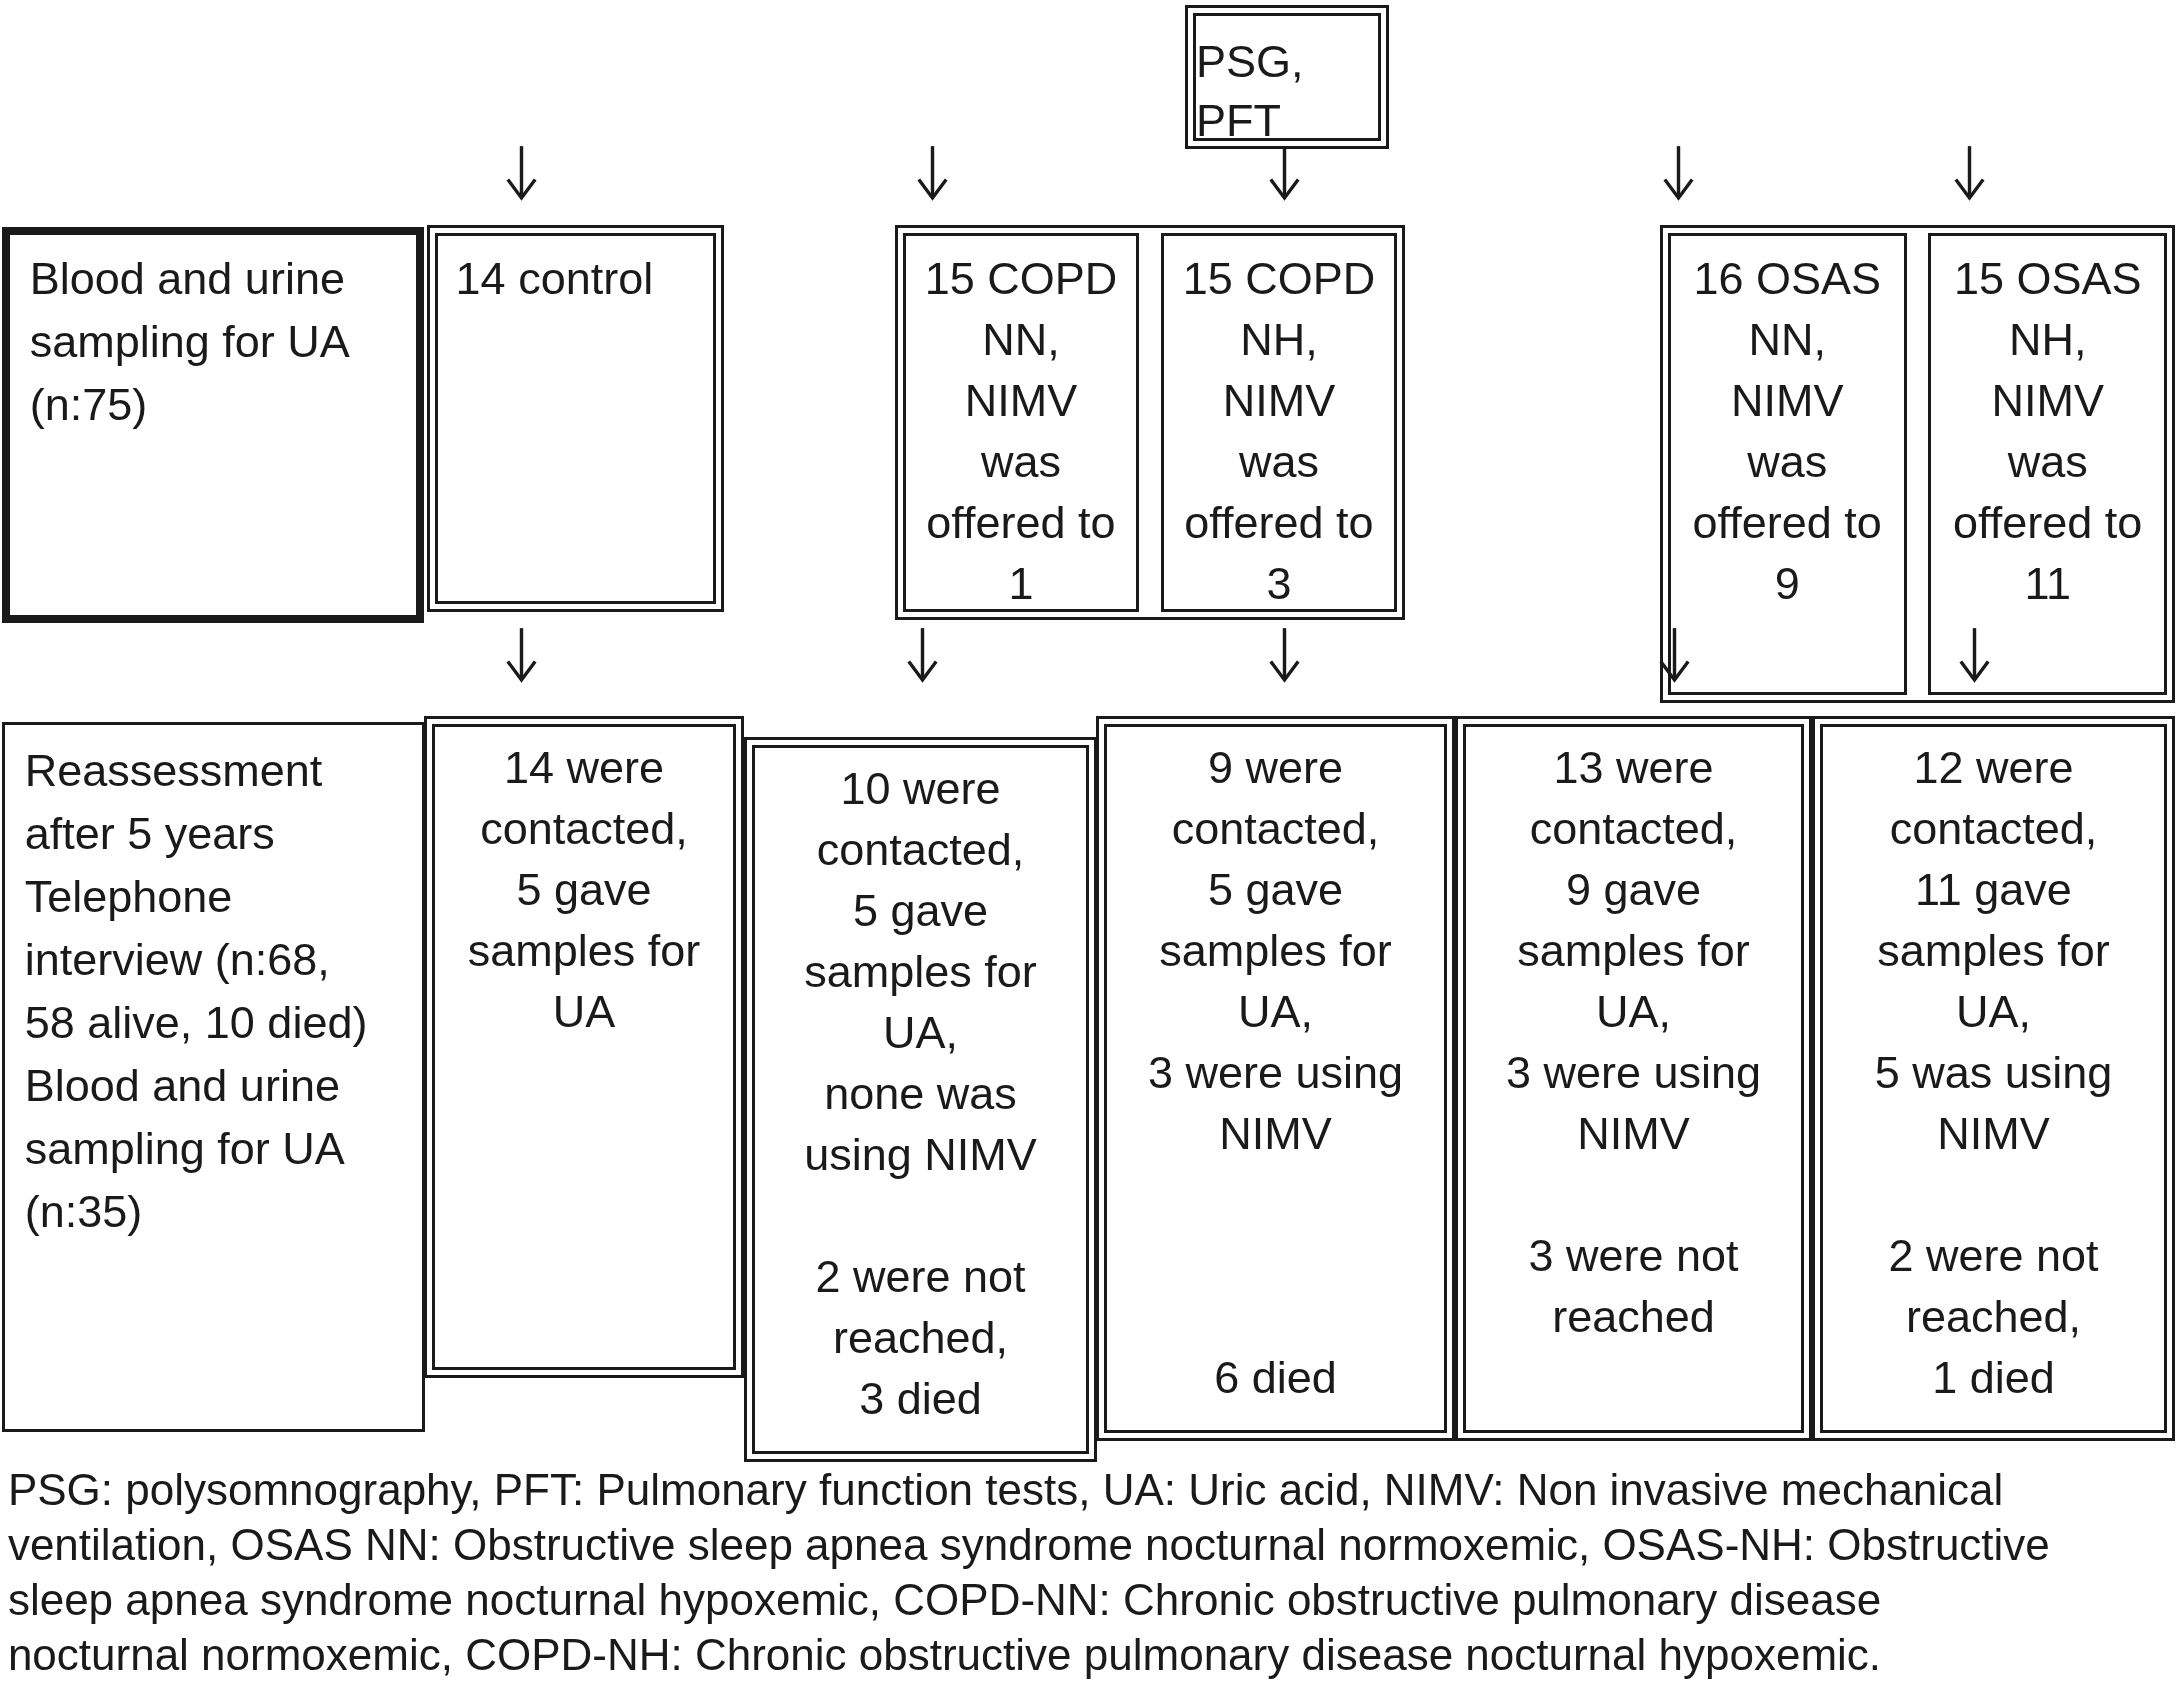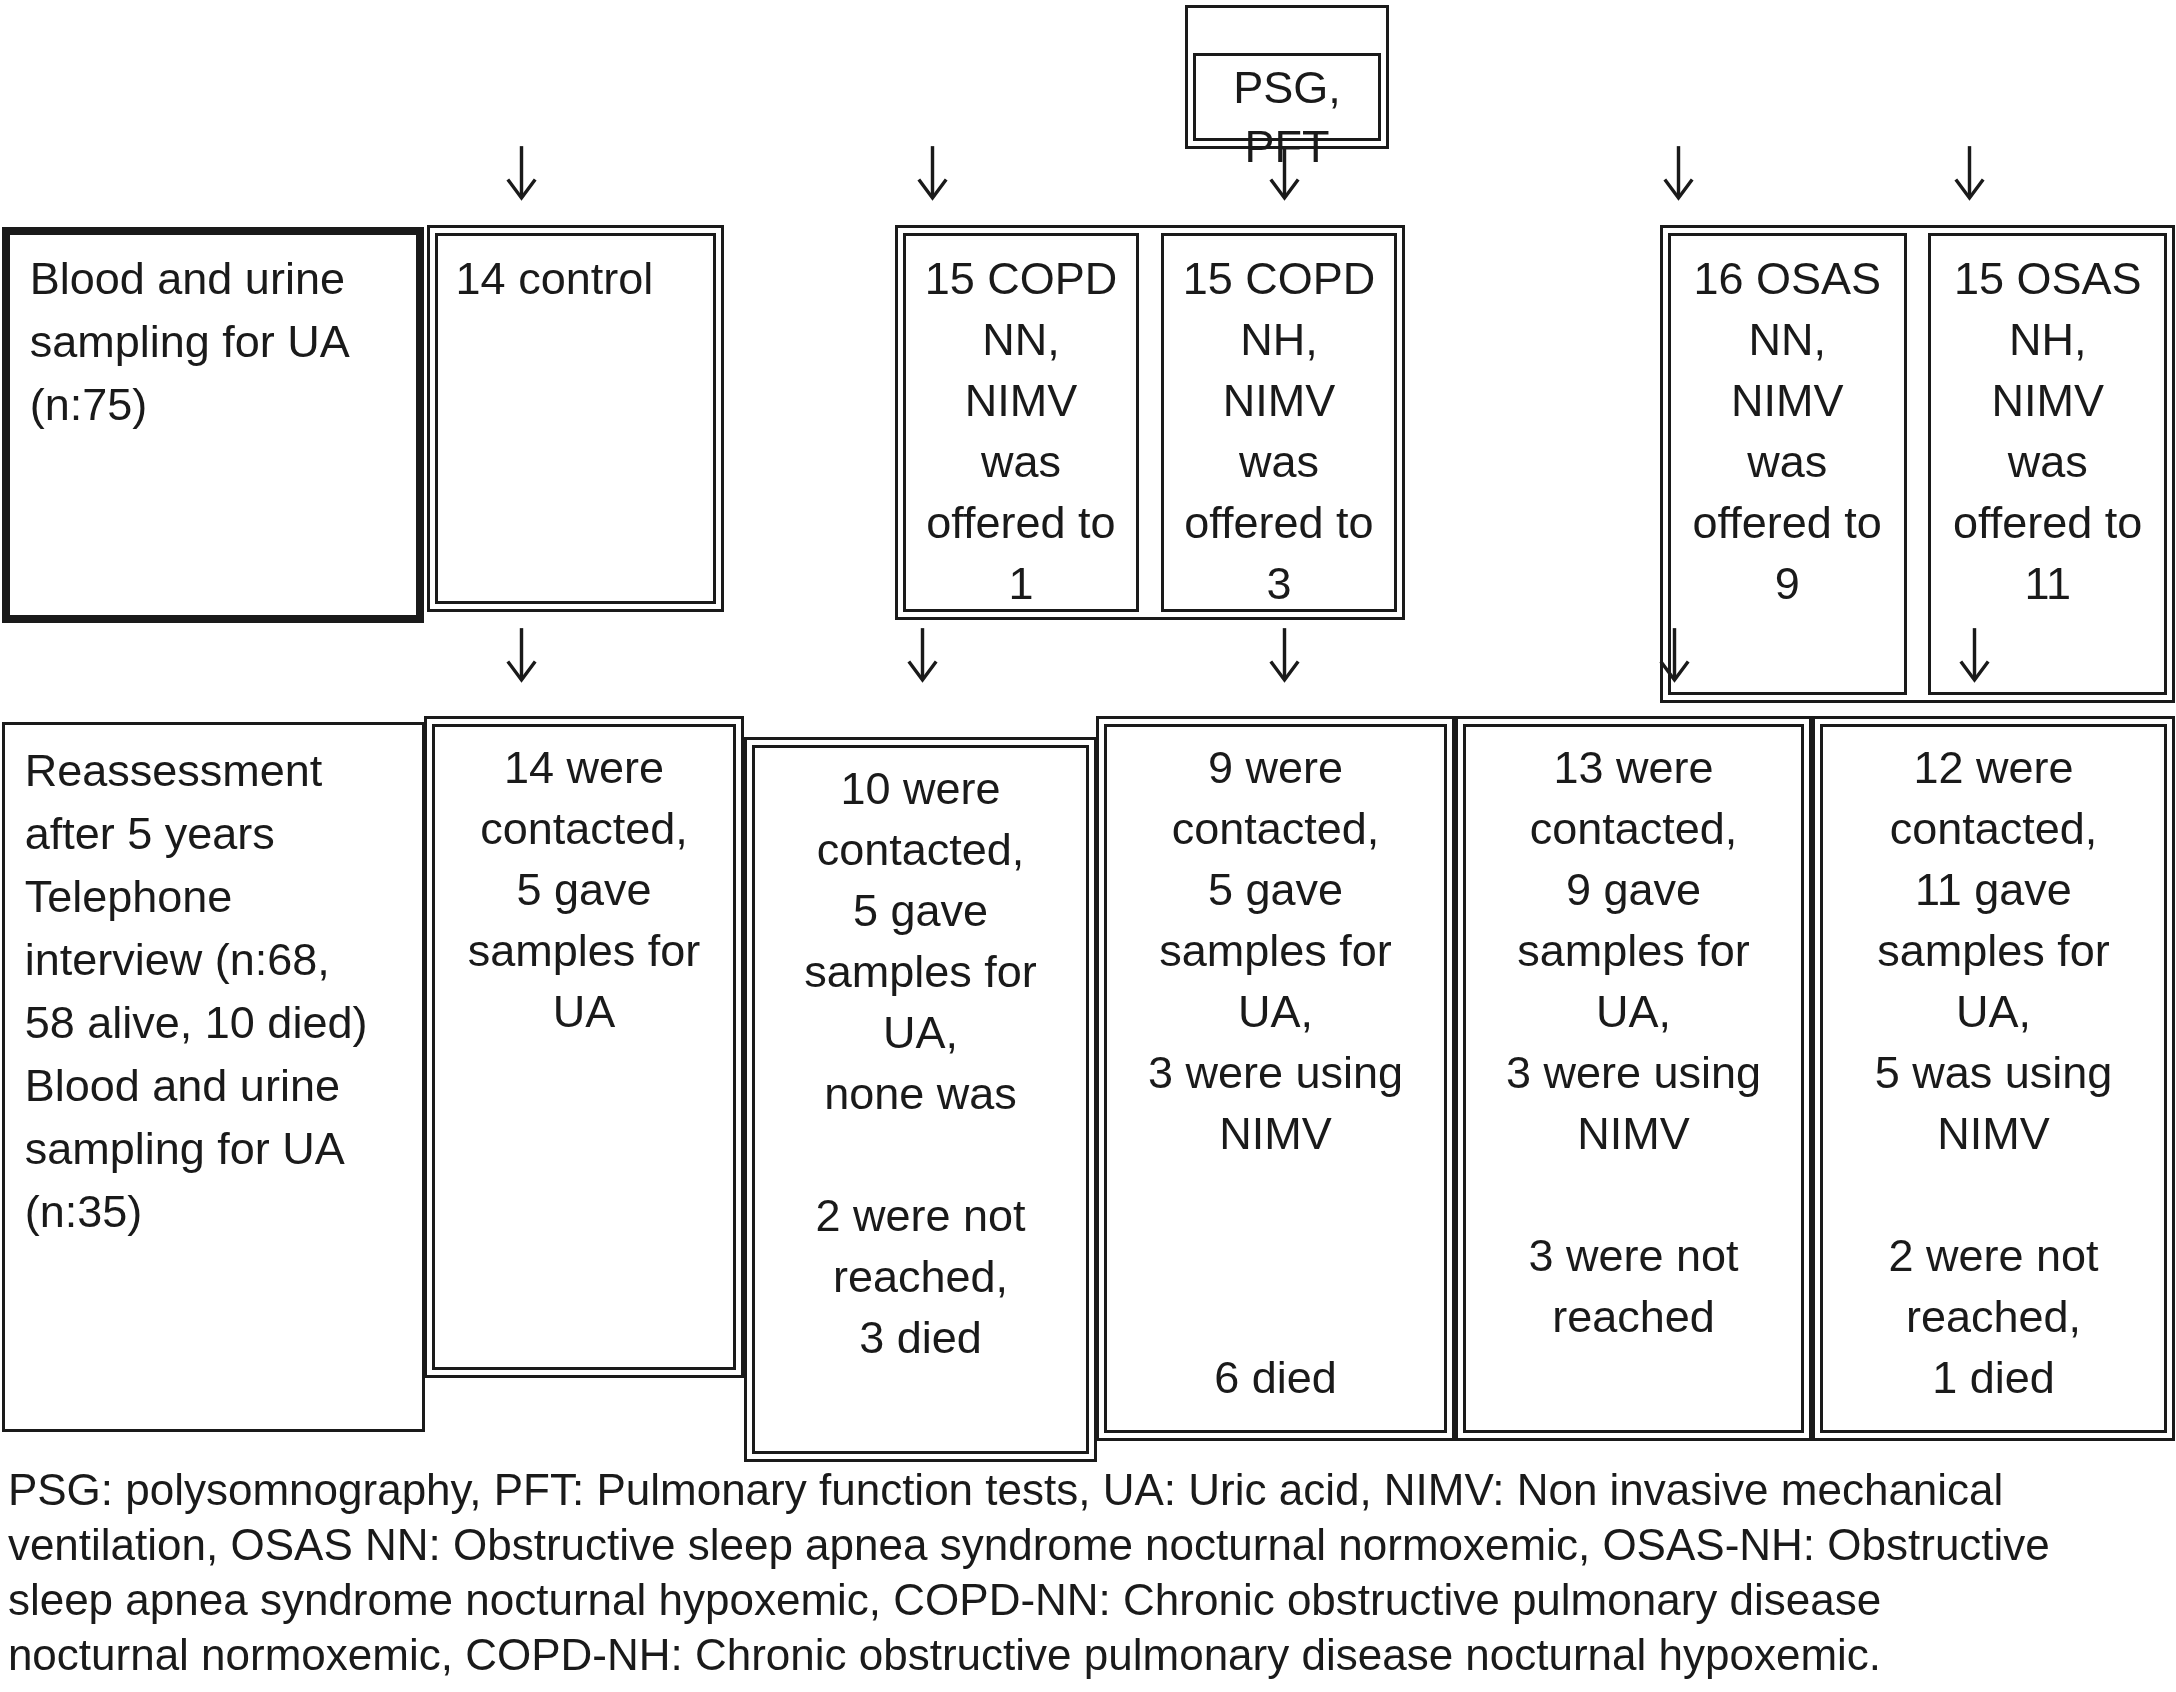--- a/index.html
+++ b/index.html
@@ -28,21 +28,21 @@
   .grp .cell {
     flex:1 1 0; margin:4.9px; border:3px solid #1a1a1a;
     box-sizing:border-box; text-align:center; padding-top:11.8px;
     font-size:45px; line-height:61px;
   }
 
   
   .labelbox1 { border:8.9px solid #1a1a1a; padding:11.8px 19.7px; font-size:45px; line-height:63px; }
   .labelbox2 { border:3.9px solid #1a1a1a; padding:13.8px 19.7px; font-size:45px; line-height:63px; }
 
-  .psg .inner { text-align:center; padding-top:2px; font-size:45px; line-height:59px;margin-top:40px; }
+  .psg .inner { text-align:left; padding-top:16px; font-size:45px; line-height:59px; }
 
   .arrow { position:absolute; width:45px; height:57px; }
   .arrow path { stroke:#1a1a1a; stroke-width:3.5; fill:none; }
 
   .legend {
     position:absolute; left:7.9px; top:1462px; width:2165px;
     font-size:44px; line-height:55px; text-align:left;
   }
   .legend .ln { white-space:nowrap; }
   .ln { min-height:1em; }
@@ -179,20 +179,21 @@
   </div>
 
   <div class="box dblbox" style="left:744px; top:737px; width:353px; height:725px;">
     <div class="inner center">
         <div class="ln">10 were</div>
         <div class="ln">contacted,</div>
         <div class="ln">5 gave</div>
         <div class="ln">samples for</div>
         <div class="ln">UA,</div>
         <div class="ln">none was</div>
+        <div class="ln">using NIMV</div>
         <div class="ln">&nbsp;</div>
         <div class="ln">2 were not</div>
         <div class="ln">reached,</div>
         <div class="ln">3 died</div>
       </div>
   </div>
 
   <div class="box dblbox" style="left:1096px; top:716px; width:359px; height:725px;">
     <div class="inner center">
         <div class="ln">9 were</div>

